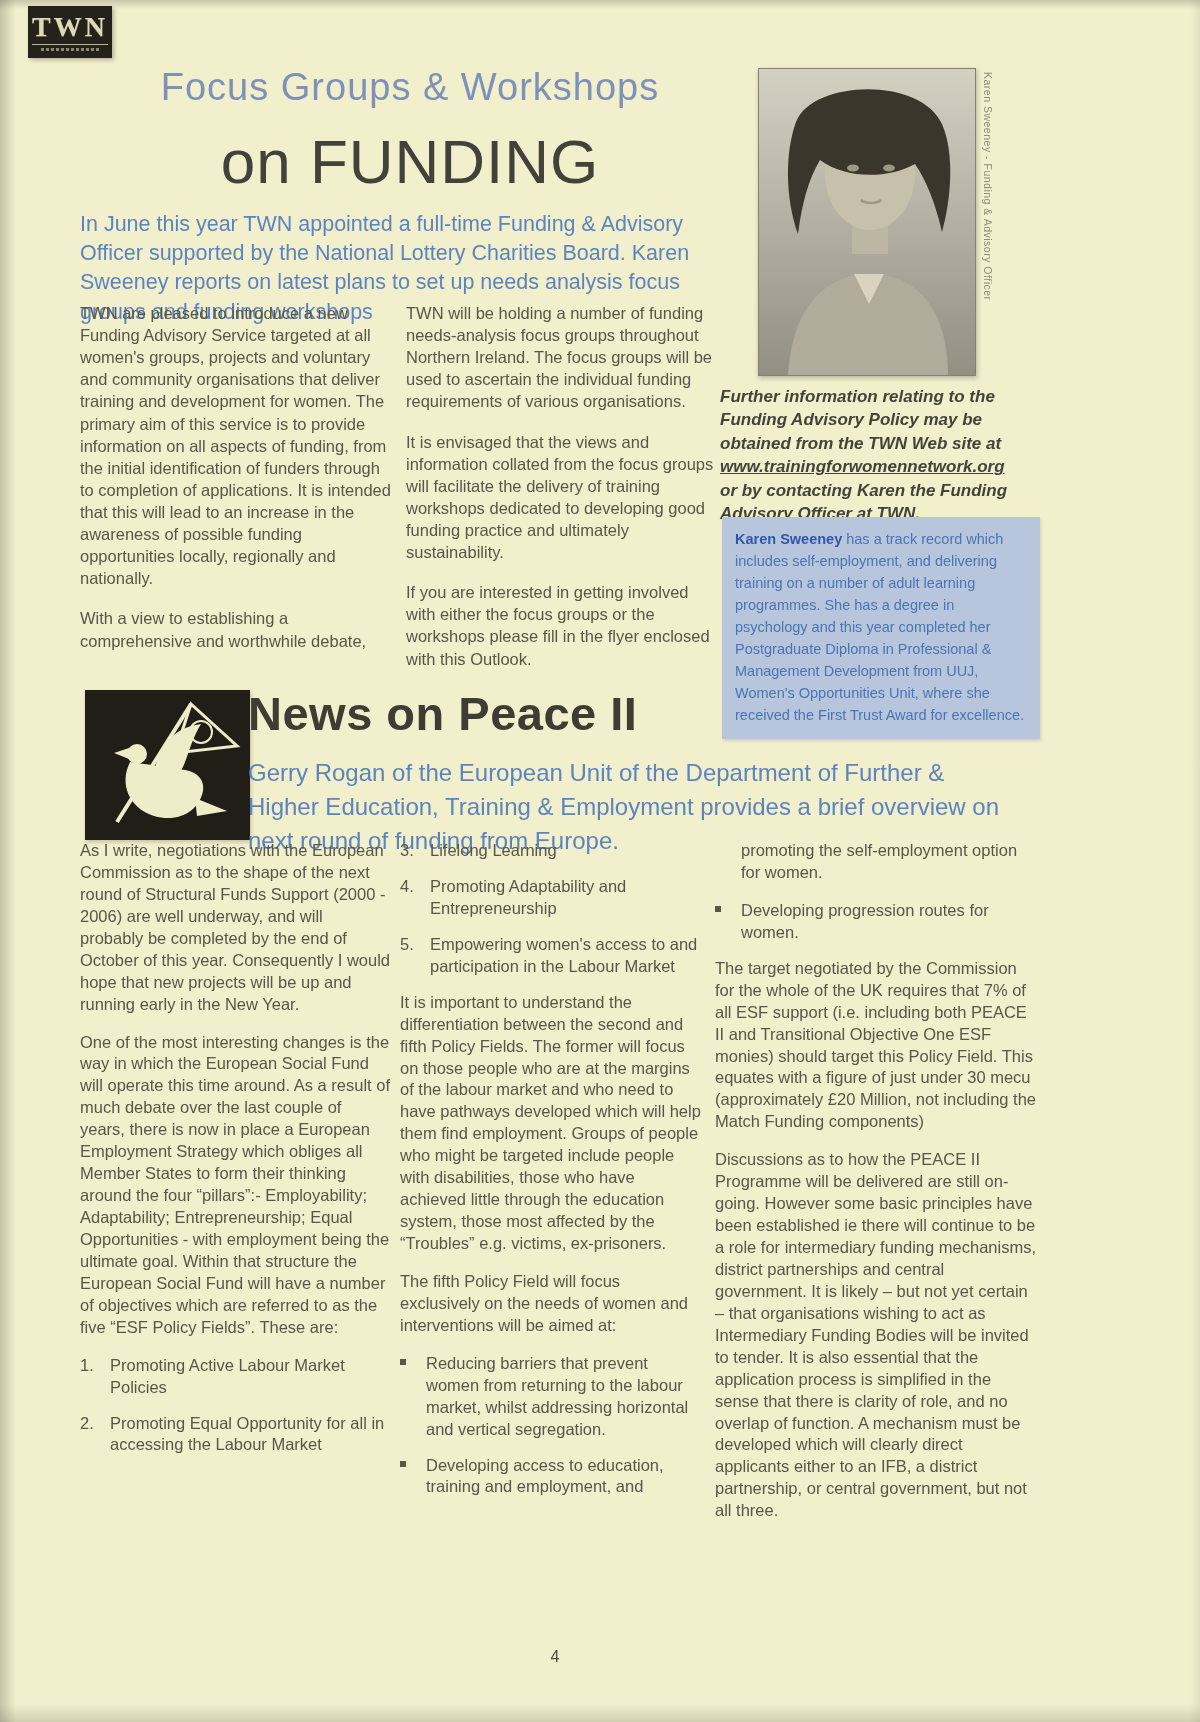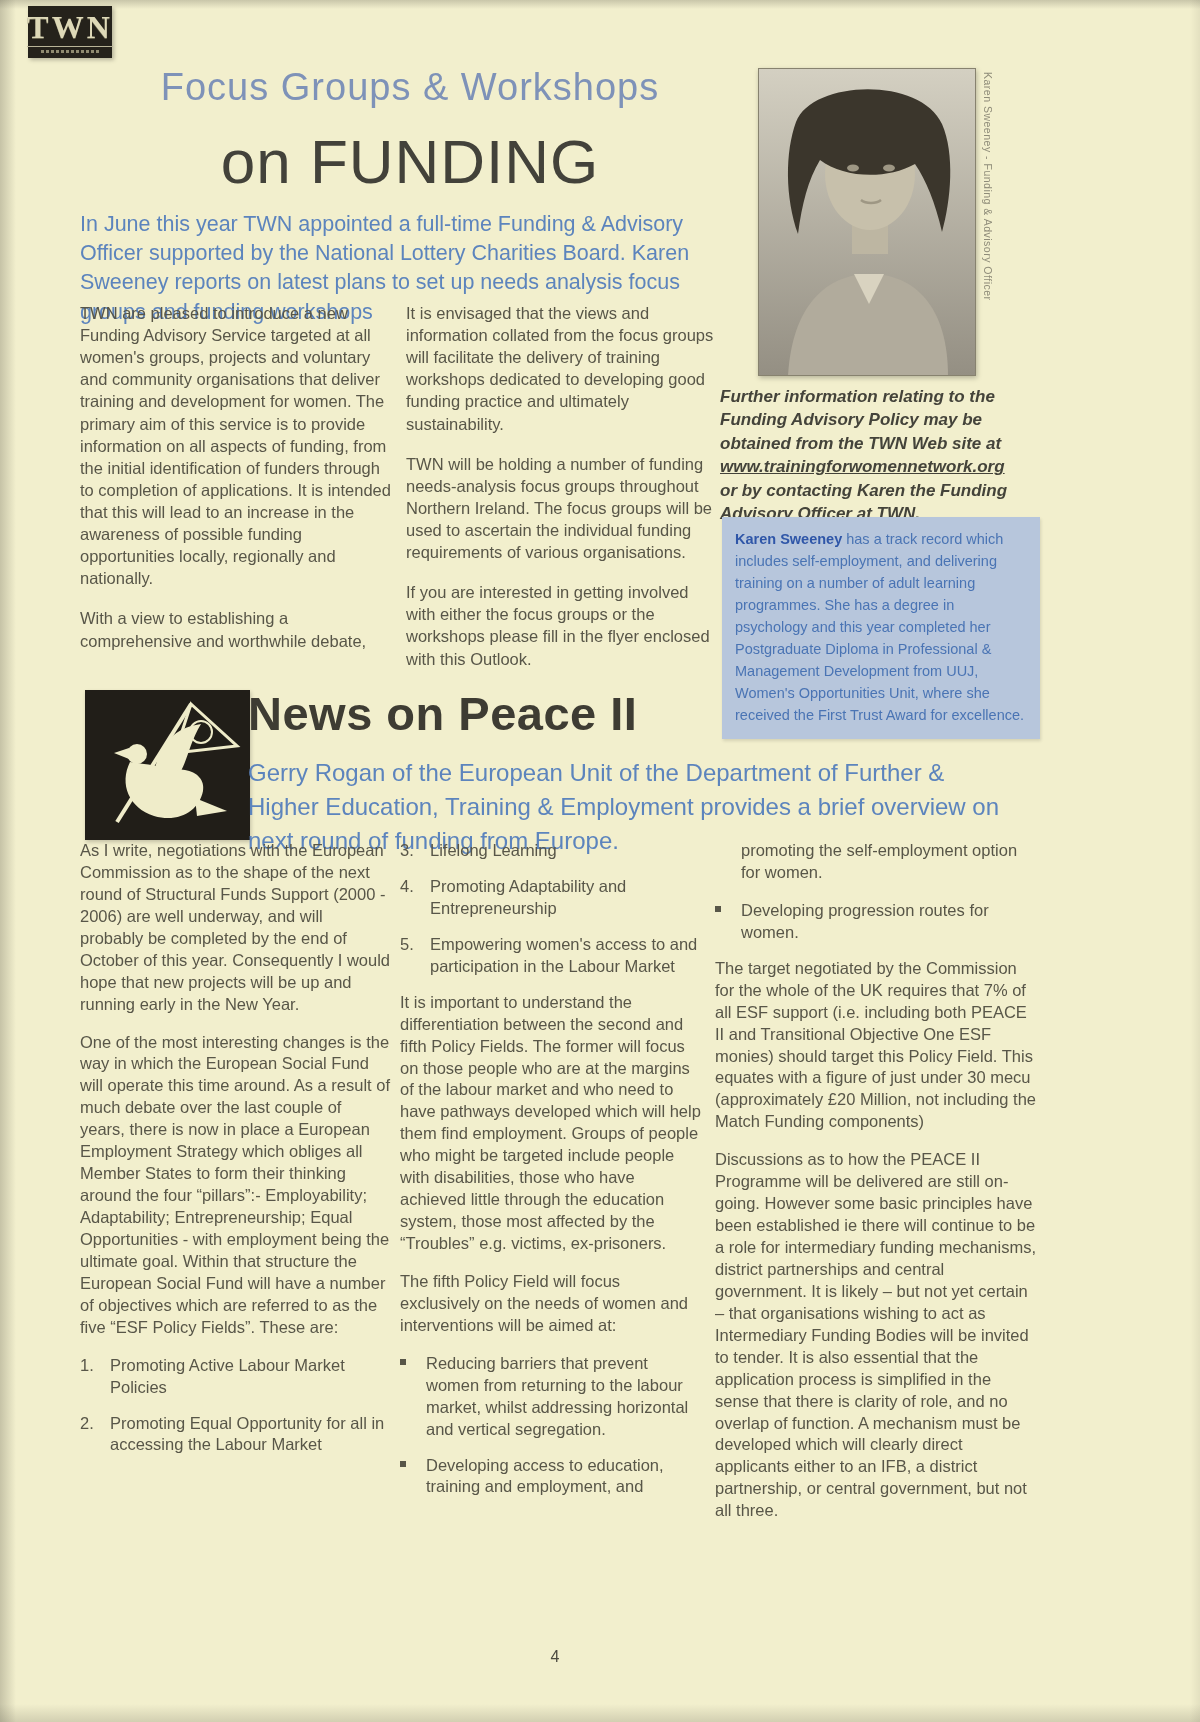--- a/index.html
+++ b/index.html
@@ -11,21 +11,21 @@
       linear-gradient(270deg, rgba(95,93,78,.10) 0, rgba(95,93,78,0) 10px),
       linear-gradient(180deg, rgba(95,93,78,.28) 0, rgba(95,93,78,0) 9px),
       linear-gradient(0deg, rgba(95,93,78,.22) 0, rgba(95,93,78,0) 18px),
       #f2efcd;
     overflow:hidden;
   }
   
   .twn-logo { position:absolute; left:28px; top:6px; width:84px; height:52px;
     background:#25221b; display:flex; flex-direction:column; align-items:center; justify-content:center;
     box-shadow:2px 2px 4px rgba(0,0,0,.25); }
-  .twn-logo .twn-text { font-family:"Liberation Serif", serif; font-weight:bold; font-size:32px;
+  .twn-logo .twn-text { font-family:"Liberation Serif", serif; font-weight:bold; font-size:28px;
     color:#ded9b8; letter-spacing:3px; line-height:1;
     text-shadow:0 1px 0 #6c6852; border-bottom:1px solid #b9b498; padding-bottom:3px; }
   .twn-logo .twn-rule { width:58px; height:3px; margin-top:3px;
     background:repeating-linear-gradient(90deg,#8f8a6f 0 3px, #25221b 3px 5px); }
 
   
   .f-title1 { position:absolute; left:60px; top:66px; width:700px; text-align:center;
     color:#7e92b8; font-size:38px; letter-spacing:1px; }
   .f-title2 { position:absolute; left:60px; top:126px; width:700px; text-align:center;
     color:#43423a; font-size:62px; letter-spacing:1px; }
@@ -90,22 +90,22 @@
 
   <div class="f-title1">Focus Groups &amp; Workshops</div>
   <div class="f-title2">on FUNDING</div>
   <div class="f-intro">In June this year TWN appointed a full-time Funding &amp; Advisory Officer supported by the National Lottery Charities Board. Karen Sweeney reports on latest plans to set up needs analysis focus groups and funding workshops</div>
 
   <div class="f-col f-col-a">
     <p>TWN are pleased to introduce a new Funding Advisory Service targeted at all women's groups, projects and voluntary and community organisations that deliver training and development for women. The primary aim of this service is to provide information on all aspects of funding, from the initial identification of funders through to completion of applications.  It is intended that this will lead to an increase in the awareness of possible funding opportunities locally, regionally and nationally.</p>
     <p>With a view to establishing a comprehensive and worthwhile debate,</p>
   </div>
   <div class="f-col f-col-b">
+    <p>TWN will be holding a number of funding needs-analysis focus groups throughout Northern Ireland.  The focus groups will be used to ascertain the individual funding requirements of various organisations.</p>
     <p>It is envisaged that the views and information collated from the focus groups will facilitate the delivery of training workshops dedicated to developing good funding practice and ultimately sustainability.</p>
-    <p>TWN will be holding a number of funding needs-analysis focus groups throughout Northern Ireland.  The focus groups will be used to ascertain the individual funding requirements of various organisations.</p>
     <p>If you are interested in getting involved with either the focus groups or the workshops please fill in the flyer enclosed with this Outlook.</p>
   </div>
 
   <div class="portrait">
     <svg width="218" height="308" viewBox="0 0 218 308" xmlns="http://www.w3.org/2000/svg">
       <defs>
         <linearGradient id="pbg" x1="0" y1="0" x2="0" y2="1">
           <stop offset="0" stop-color="#d4d0c2"></stop>
           <stop offset="1" stop-color="#948f83"></stop>
         </linearGradient>

